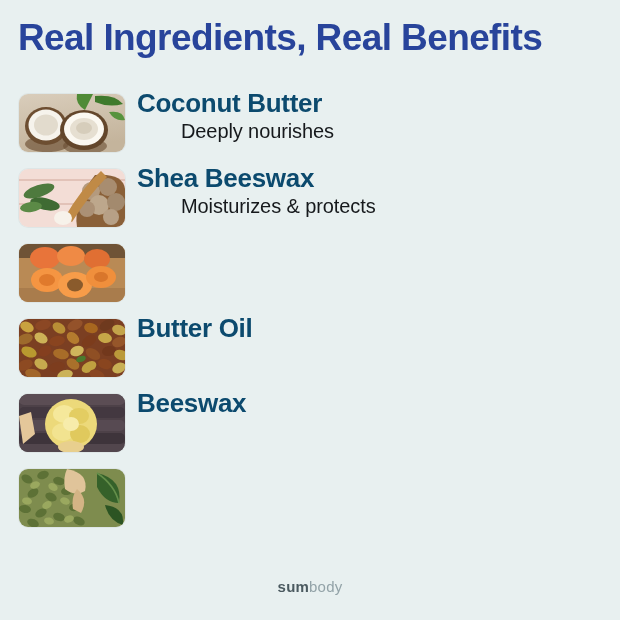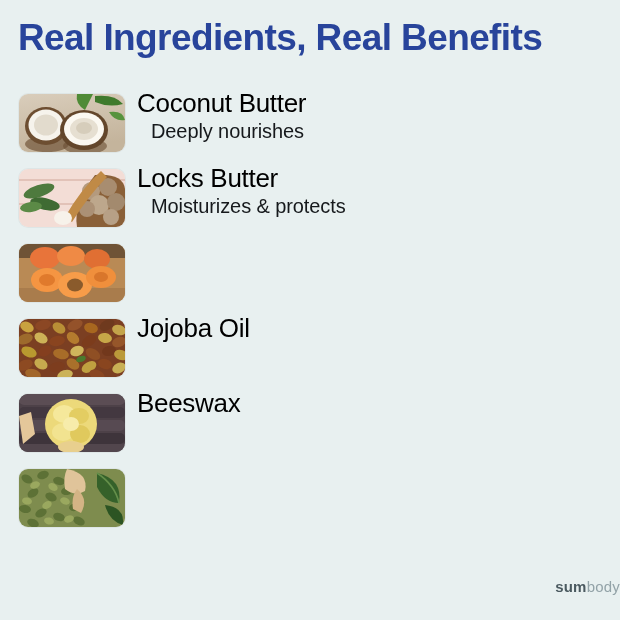--- a/index.html
+++ b/index.html
@@ -60,42 +60,42 @@
   .thumb svg { display: block; width: 106px; height: 58px; }
 
   .texts {
     position: absolute;
     left: 137px;
     top: 0;
     right: 6px;
   }
   .name {
     font-size: 26px;
-    font-weight: normal;
-    color: #000000;
+    font-weight: bold;
+    color: #0c4a6e;
     line-height: 31px;
     letter-spacing: -0.3px;
     white-space: nowrap;
   }
   .desc {
-    margin-left: 14px;
+    margin-left: 44px;
     font-size: 20px;
     color: #16191c;
     line-height: 25px;
     letter-spacing: -0.1px;
     white-space: nowrap;
   }
 
   
   .footer {
     position: absolute;
     left: 0;
     top: 578px;
     width: 620px;
-    text-align: right;
+    text-align: center;
     font-size: 15px;
     letter-spacing: 0.2px;
   }
   .logo-sum { color: #4b5a60; font-weight: 600; }
   .logo-body { color: #93a3a8; font-weight: 400; }
 </style>
 </head>
 <body>
 
 <div class="poster">
@@ -148,21 +148,21 @@
           <circle cx="89" cy="18" r="9" fill="#a88d70"></circle>
           <circle cx="80" cy="36" r="10" fill="#bda78c"></circle>
           <circle cx="97" cy="33" r="9" fill="#a38a6e"></circle>
           <circle cx="68" cy="40" r="8" fill="#ab9075"></circle>
           <circle cx="92" cy="48" r="8" fill="#b7a086"></circle>
           <path d="M82 2 Q62 20 46 48 L53 53 Q70 26 88 8Z" fill="#c08a46"></path>
           <ellipse cx="44" cy="49" rx="9" ry="7" fill="#f7f2ea"></ellipse>
         </svg>
       </div>
       <div class="texts">
-        <div class="name">Locks Butter</div>
+        <div class="name">Shea Beeswax</div>
         <div class="desc">Moisturizes &amp; protects</div>
       </div>
     </div>
 
     <div class="row">
       <div class="thumb">
         <svg viewBox="0 0 106 58" preserveAspectRatio="none">
           <rect width="106" height="58" fill="#b98a55"></rect>
           <rect y="0" width="106" height="14" fill="#6f5336"></rect>
           <rect y="44" width="106" height="14" fill="#a97c4c"></rect>
@@ -213,21 +213,21 @@
             <ellipse cx="70" cy="48" rx="8" ry="5" fill="#bfa040" transform="rotate(-30 70 48)"></ellipse>
             <ellipse cx="86" cy="45" rx="7" ry="5" fill="#89451f" transform="rotate(14 86 45)"></ellipse>
             <ellipse cx="100" cy="49" rx="7" ry="5" fill="#c9b055" transform="rotate(-26 100 49)"></ellipse>
             <ellipse cx="14" cy="55" rx="8" ry="5" fill="#a2662a" transform="rotate(16 14 55)"></ellipse>
             <ellipse cx="46" cy="56" rx="8" ry="5" fill="#cbb258" transform="rotate(-18 46 56)"></ellipse>
             <ellipse cx="78" cy="56" rx="8" ry="5" fill="#8a4722" transform="rotate(24 78 56)"></ellipse>
           </g>
         </svg>
       </div>
       <div class="texts">
-        <div class="name">Jojoba Oil</div>
+        <div class="name">Butter Oil</div>
       </div>
     </div>
 
     <div class="row">
       <div class="thumb">
         <svg viewBox="0 0 106 58" preserveAspectRatio="none">
           <rect width="106" height="58" fill="#4d4148"></rect>
           <rect y="0" width="106" height="11" fill="#5b4d54" rx="5"></rect>
           <rect y="13" width="106" height="11" fill="#433840" rx="5"></rect>
           <rect y="26" width="106" height="11" fill="#574a52" rx="5"></rect>

